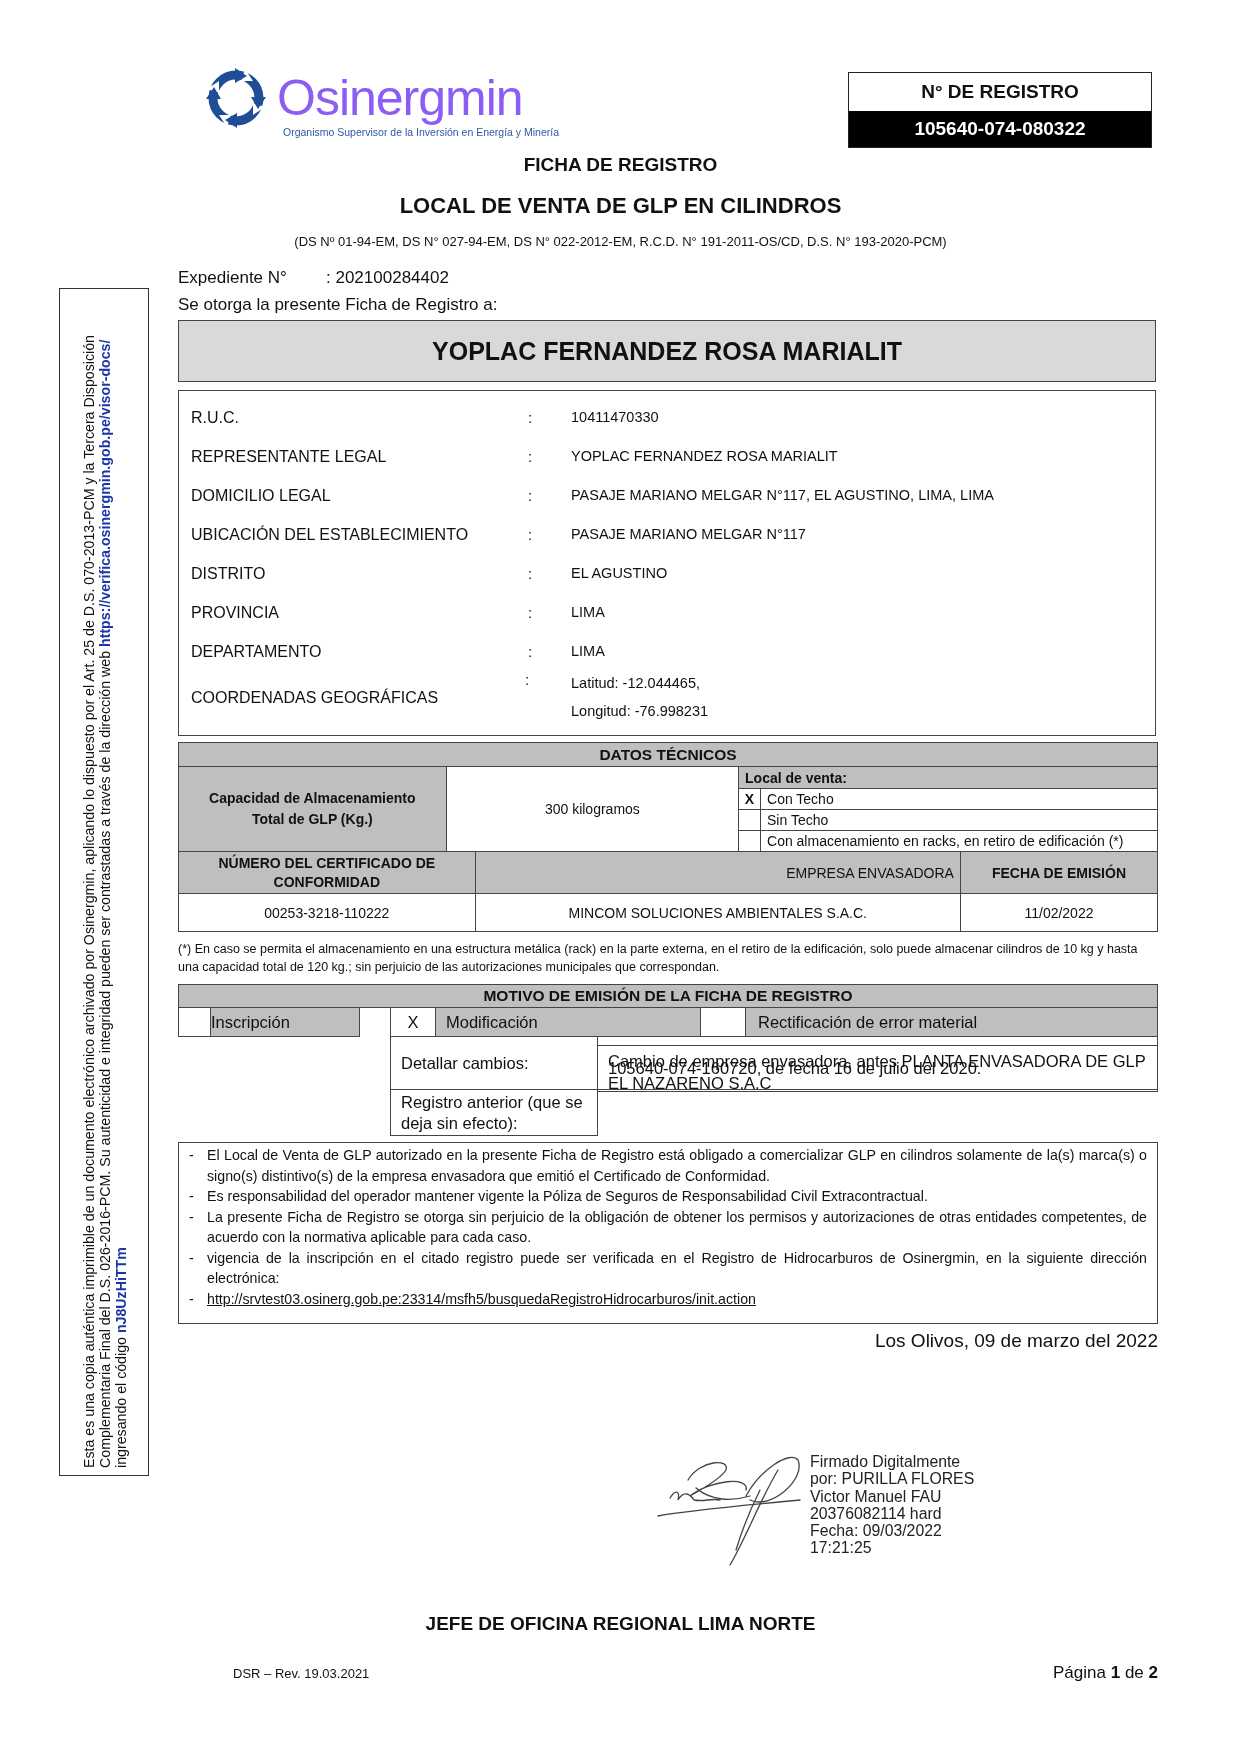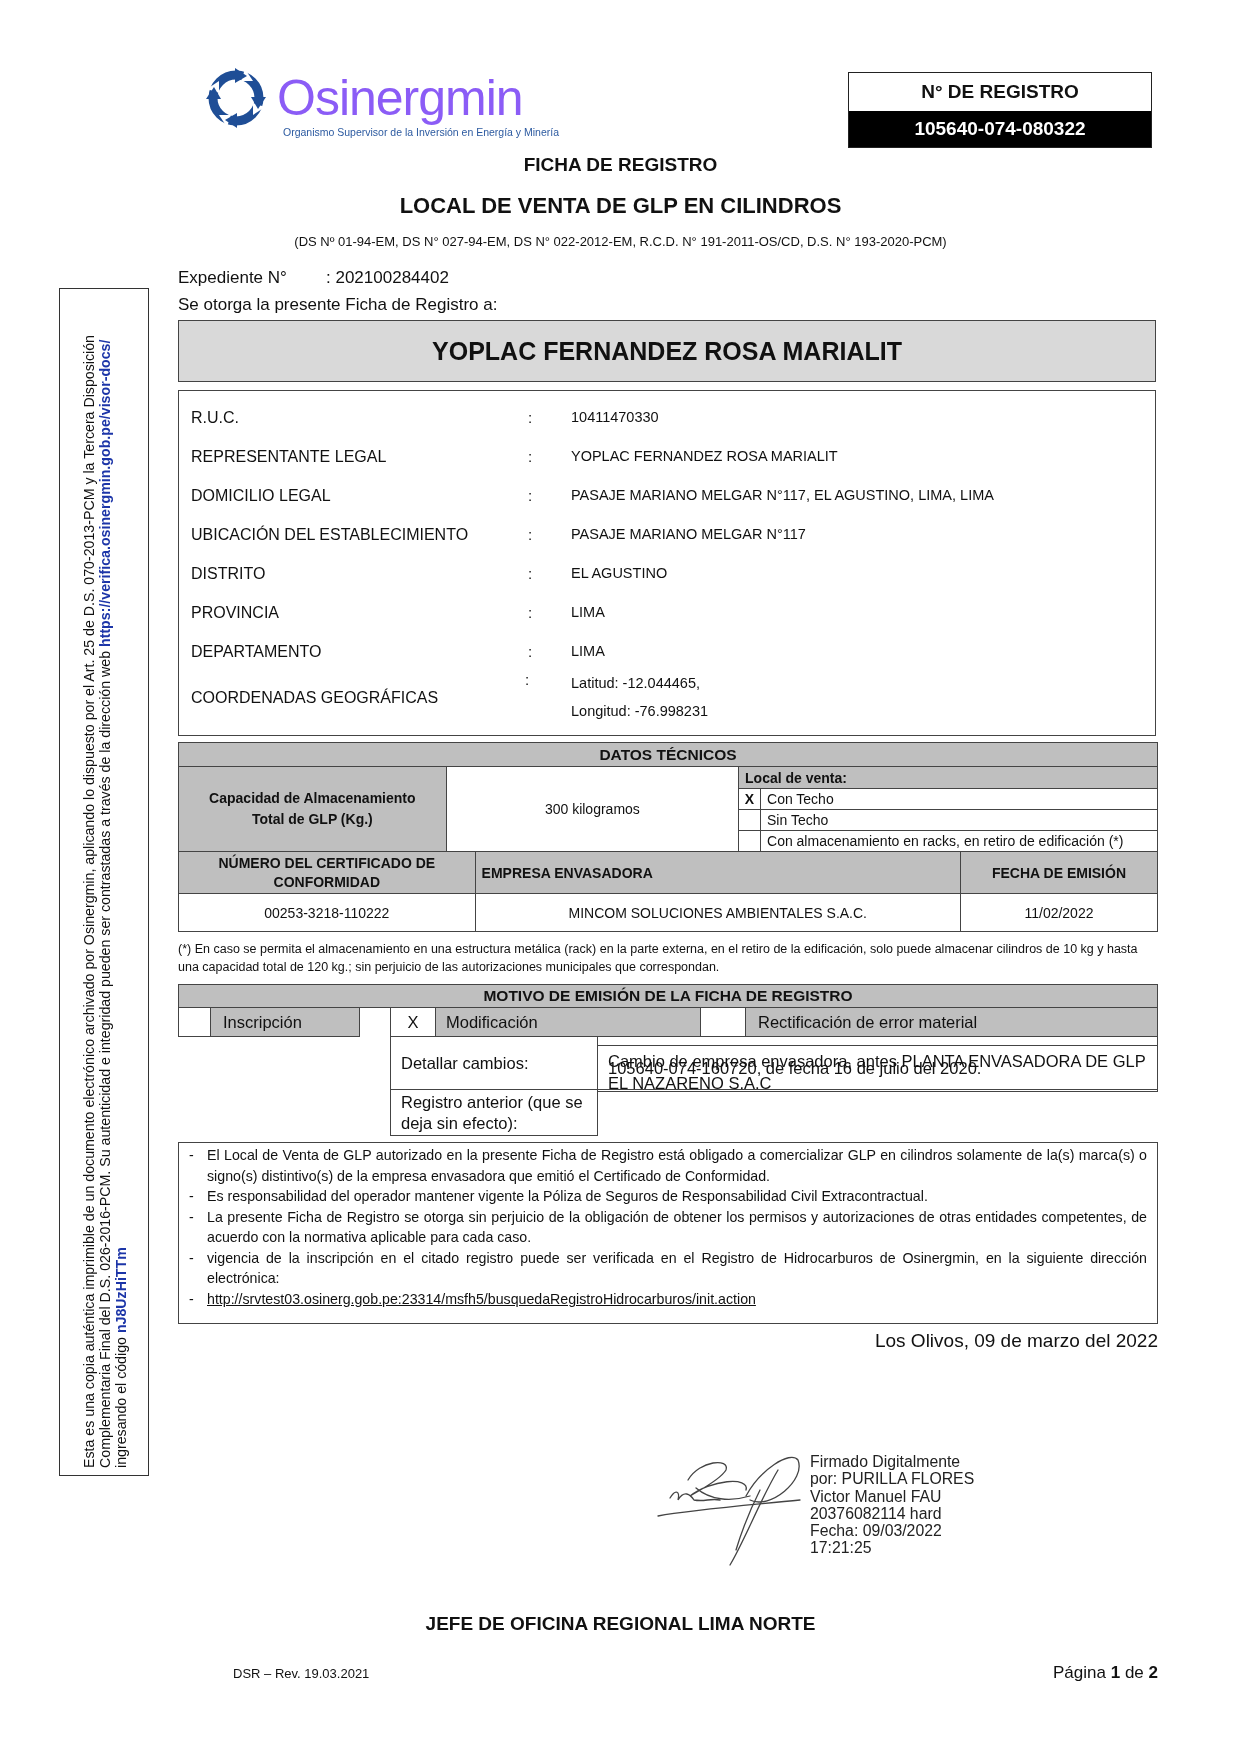--- a/index.html
+++ b/index.html
@@ -194,35 +194,35 @@
   <tr style="height:21px">
     <td style="text-align:center;font-weight:bold;padding:0"></td>
     <td colspan="2">Sin Techo</td>
   </tr>
   <tr style="height:21px">
     <td style="text-align:center;font-weight:bold;padding:0"></td>
     <td colspan="2" style="white-space:nowrap">Con almacenamiento en racks, en retiro de edificación (*)</td>
   </tr>
   <tr style="height:42px">
     <td colspan="2" class="g" style="text-align:center;font-weight:bold;line-height:19px;padding:0 14px">NÚMERO DEL CERTIFICADO DE CONFORMIDAD</td>
-    <td colspan="4" class="g" style="text-align:left;font-weight:bold">EMPRESA ENVASADORA</td>
+    <td colspan="4" class="g" style="text-align:right;font-weight:normal">EMPRESA ENVASADORA</td>
     <td class="g" style="text-align:center;font-weight:bold">FECHA DE EMISIÓN</td>
   </tr>
   <tr style="height:38px">
     <td colspan="2" style="text-align:center">00253-3218-110222</td>
     <td colspan="4" style="text-align:center">MINCOM SOLUCIONES AMBIENTALES S.A.C.</td>
     <td style="text-align:center">11/02/2022</td>
   </tr>
 </tbody>
   </table>
 <div id="note" class="abs cal">(*) En caso se permita el almacenamiento en una estructura metálica (rack) en la parte externa, en el retiro de la edificación, solo puede almacenar cilindros de 10 kg y hasta una capacidad total de 120 kg.; sin perjuicio de las autorizaciones municipales que correspondan.</div>
 
 <div class="motivo-head cal">MOTIVO DE EMISIÓN DE LA FICHA DE REGISTRO</div>
 <div class="cell cal" style="left:178px;top:1007px;width:33px;height:30px;padding:0;text-align:center;line-height:28px"></div>
-<div class="cell g cal" style="left:210px;top:1007px;width:150px;height:30px;line-height:28px;padding-left:12px">Inscripción</div>
+<div class="cell g cal" style="left:210px;top:1007px;width:150px;height:30px;line-height:28px;padding-left:0">Inscripción</div>
 <div class="cell cal" style="left:390px;top:1007px;width:46px;height:30px;padding:0;text-align:center;line-height:28px">X</div>
 <div class="cell g cal" style="left:435px;top:1007px;width:266px;height:30px;line-height:28px">Modificación</div>
 <div class="cell cal" style="left:700px;top:1007px;width:46px;height:30px;padding:0;text-align:center;line-height:28px"></div>
 <div class="cell g cal" style="left:745px;top:1007px;width:413px;height:30px;line-height:28px;padding-left:12px">Rectificación de error material</div>
 
 <div class="cell cal" style="left:390px;top:1036px;width:208px;height:54px;line-height:52px">Detallar cambios:</div>
 <div class="cell cal" style="left:597px;top:1036px;width:561px;height:54px;line-height:22px;padding-top:13px">Cambio de empresa envasadora, antes PLANTA ENVASADORA DE GLP EL NAZARENO S.A.C</div>
 <div class="cell cal" style="left:390px;top:1089px;width:208px;height:47px;line-height:21px;padding-top:2px;padding-right:8px">Registro anterior (que se deja sin efecto):</div>
 <div class="cell cal" style="left:597px;top:1045px;width:561px;height:47px;line-height:45px">105640-074-160720, de fecha 16 de julio del 2020.</div>
 

